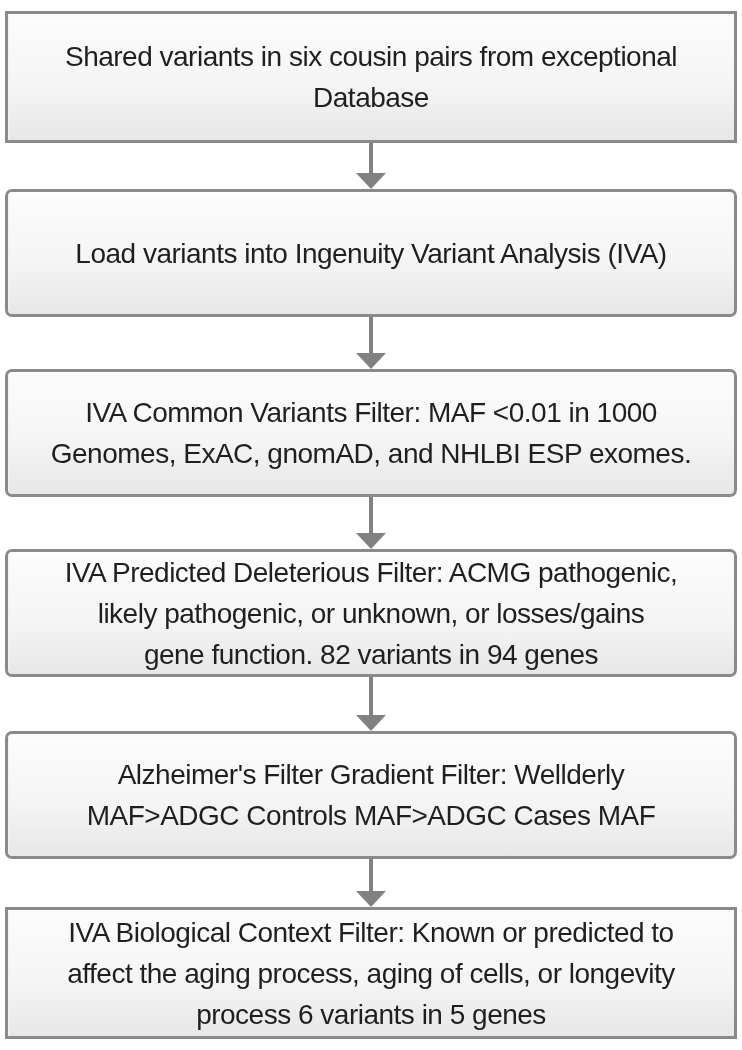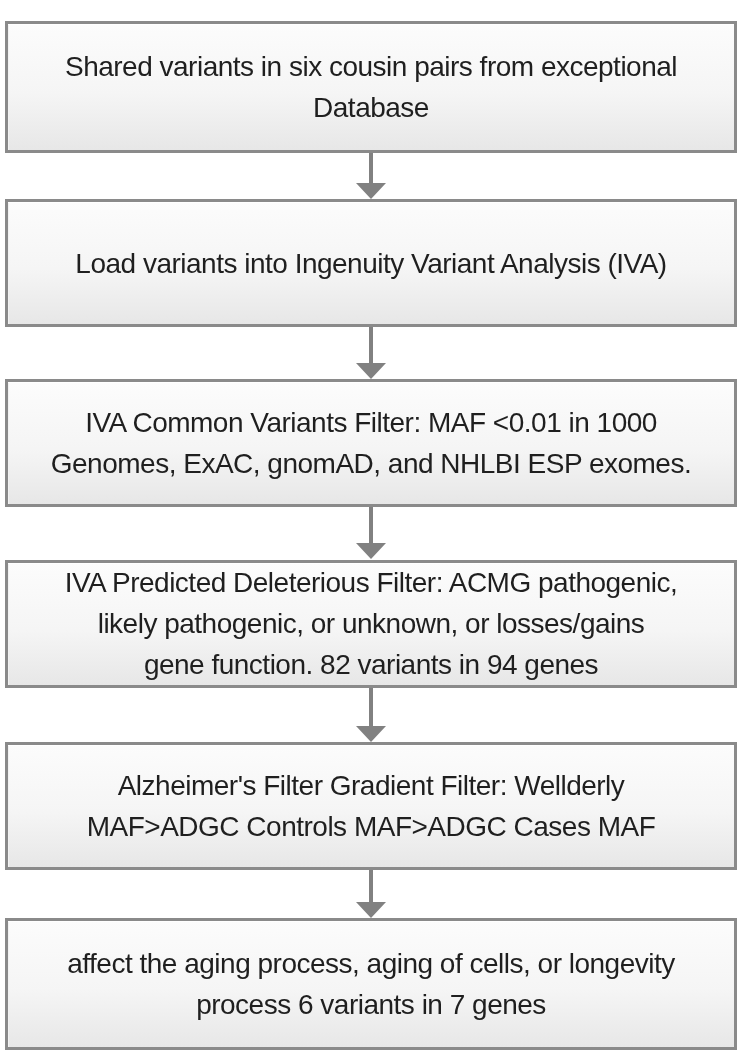--- a/index.html
+++ b/index.html
@@ -13,25 +13,24 @@
   }
   * { box-sizing: border-box; margin: 0; padding: 0; }
   html, body {
     width: 742px; height: 1050px;
     background: var(--page-bg);
     font-family: "Liberation Sans", "DejaVu Sans", sans-serif;
     overflow: hidden;
   }
   .page {
     width: 742px; height: 1050px;
-    padding: 21px 5px 0 5px;
+    padding: 11px 5px 0 5px;
     display: flex;
     flex-direction: column;
     align-items: stretch;
-    justify-content: space-between;
   }
   .box {
     border: 3px solid var(--box-border);
     background: linear-gradient(180deg, var(--box-fill-top) 0%, var(--box-fill-mid) 55%, var(--box-fill-bottom) 100%);
     box-shadow: inset 0 1px 0 #ffffff, inset 1px 0 0 #f2f2f2;
     color: var(--text);
     display: flex;
     flex-direction: column;
     justify-content: center;
     align-items: center;
@@ -39,21 +38,21 @@
     font-size: 28px;
     letter-spacing: -0.5px;
     flex: 0 0 auto;
   }
   .box .line {
     line-height: 41px;
     white-space: nowrap;
   }
   .box .line .b { font-weight: 400; }
   .h132 { height: 132px; }
-  .h128 { height: 128px; }
+  .h128 { height: 128px; border-radius: 7px; }
   .arrow {
     position: relative;
     flex: 0 0 auto;
     width: 100%;
   }
   .a1 { height: 46px; }
   .a2 { height: 52px; }
   .a3 { height: 52px; }
   .a4 { height: 54px; }
   .a5 { height: 48px; }
@@ -126,17 +125,18 @@
       <div class="line"><span class="b">Alzheimer's Filter Gradient Filter:</span><span> Wellderly</span></div>
       <div class="line"><span>MAF&gt;ADGC Controls MAF&gt;ADGC Cases MAF</span></div>
     </div>
 
   <div class="arrow a5">
     <span class="stem"></span>
     <span class="head"></span>
   </div>
 
   <div class="box h132">
+      <div class="line"><span class="b">IVA Biological Context Filter:</span><span> Known or predicted to</span></div>
       <div class="line"><span>affect the aging process, aging of cells, or longevity</span></div>
-      <div class="line"><span>process </span><span class="b">6 variants in 7 genes</span></div>
+      <div class="line"><span>process </span><span class="b">6 variants in 5 genes</span></div>
     </div>
 
 </div>
 
 </body></html>

